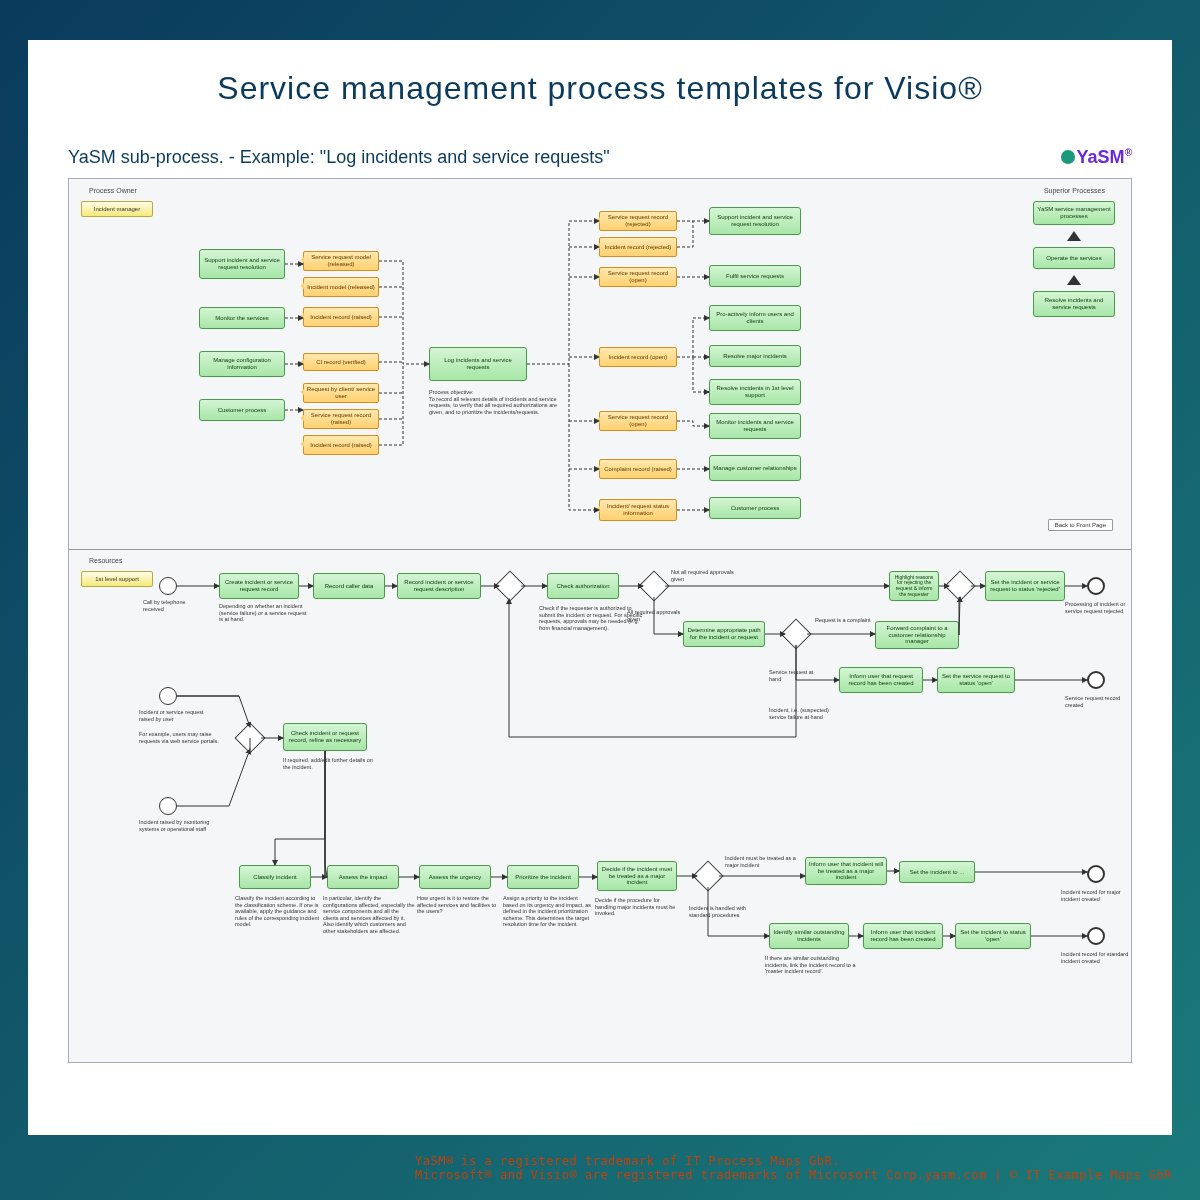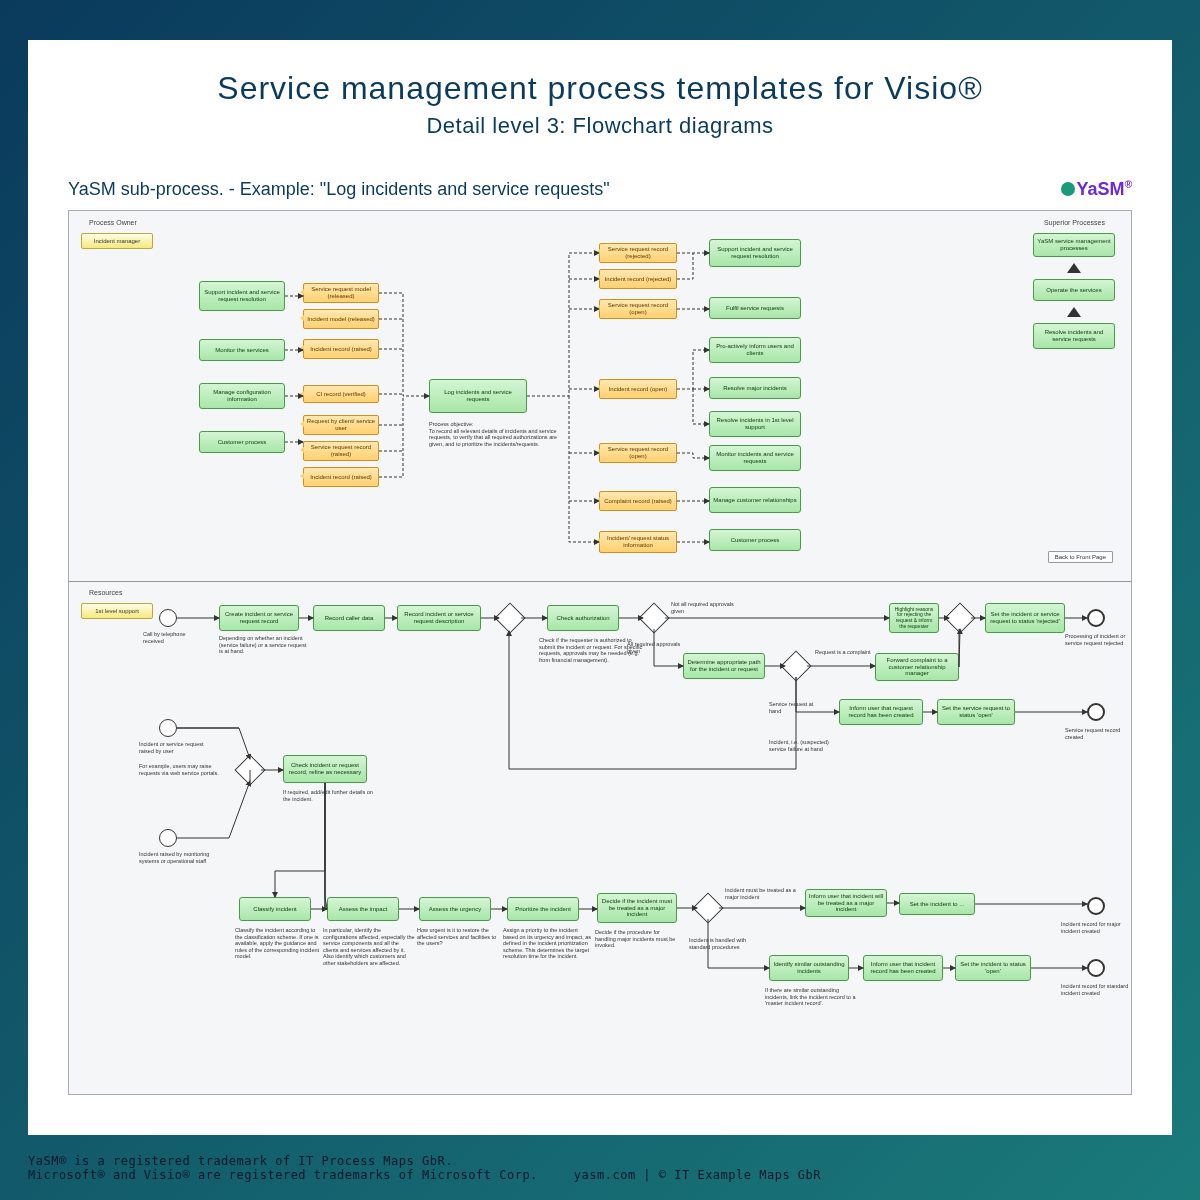--- a/index.html
+++ b/index.html
@@ -57,34 +57,33 @@
   .circ.end { border-width:2.5px; }
   .dia { position:absolute; width:22px; height:22px; border:1.5px solid #333; background:#fff; transform:rotate(45deg); }
   .anno { position:absolute; font-size:5.5px; color:#333; line-height:1.2; }
   .btn {
     position:absolute; font-size:6px; border:1px solid #999; background:#fff;
     padding:2px 6px; color:#333; border-radius:1px;
   }
   .tri { position:absolute; width:0;height:0; border-left:7px solid transparent; border-right:7px solid transparent; border-bottom:10px solid #333; }
   .footer {
     position:absolute; left:28px; bottom:18px; width:1144px;
-    display:flex; justify-content:flex-start; align-items:flex-end;
-    font-family: "Consolas", monospace; font-size:12px; color:#0f172a; letter-spacing:.5px;gap:36px;
+    display:flex; justify-content:flex-end; align-items:flex-end;
+    font-family: "Consolas", monospace; font-size:12px; color:#c2410c; letter-spacing:.5px;
   }
   svg.flows { position:absolute; left:0; top:0; width:1064px; height:885px; pointer-events:none; }
   svg.flows path { stroke:#333; stroke-width:1; fill:none; }
   svg.flows path.dash { stroke-dasharray:3 2; }
   svg.flows marker path { fill:#333; stroke:none;}
 </style>
 </head>
 <body>
 
 <div class="page">
   <div class="title">Service management process templates for Visio®</div>
-  <div class="subtitle">Detail level 3: Flowchart diagrams</div>
 
   <div class="subhead-row">
     <div class="subhead">YaSM sub-process. - Example: "Log incidents and service requests"</div>
     <div class="yasm-logo">
       <span class="dot"></span><span>YaSM</span><sup>®</sup>
     </div>
   </div>
 
   <div class="diagram">
     <div class="pool-divider"></div>

